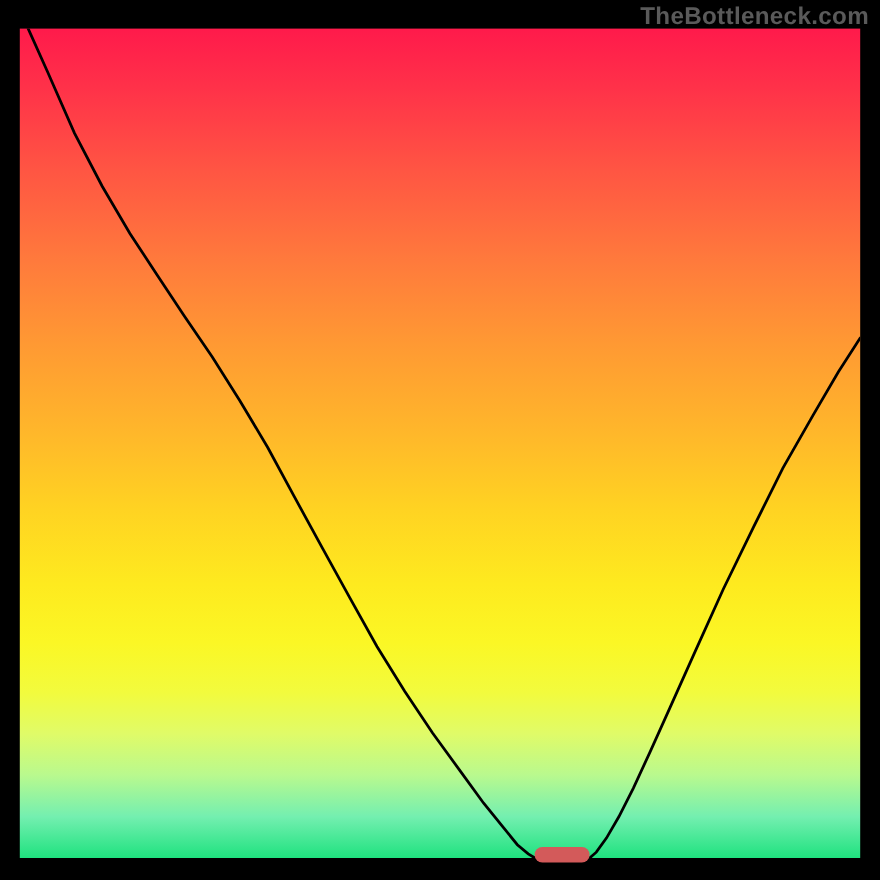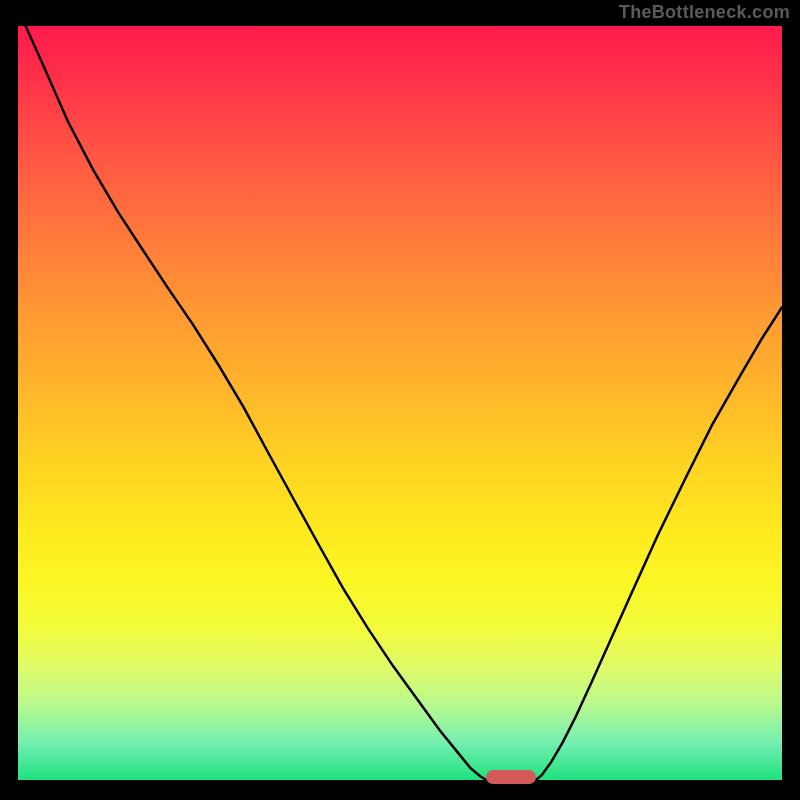--- a/index.html
+++ b/index.html
@@ -15,21 +15,21 @@
     position: relative;
     width: 800px;
     height: 800px;
     background: #000;
   }
   .watermark {
     position: absolute;
     top: 2px;
     right: 10px;
     color: #5a5a5a;
-    font-size: 18px;
+    font-size: 22px;
     font-weight: 600;
     letter-spacing: 0.3px;
   }
   .plot {
     position: absolute;
     left: 18px;
     top: 26px;
     width: 764px;
     height: 754px;
     background: linear-gradient(

